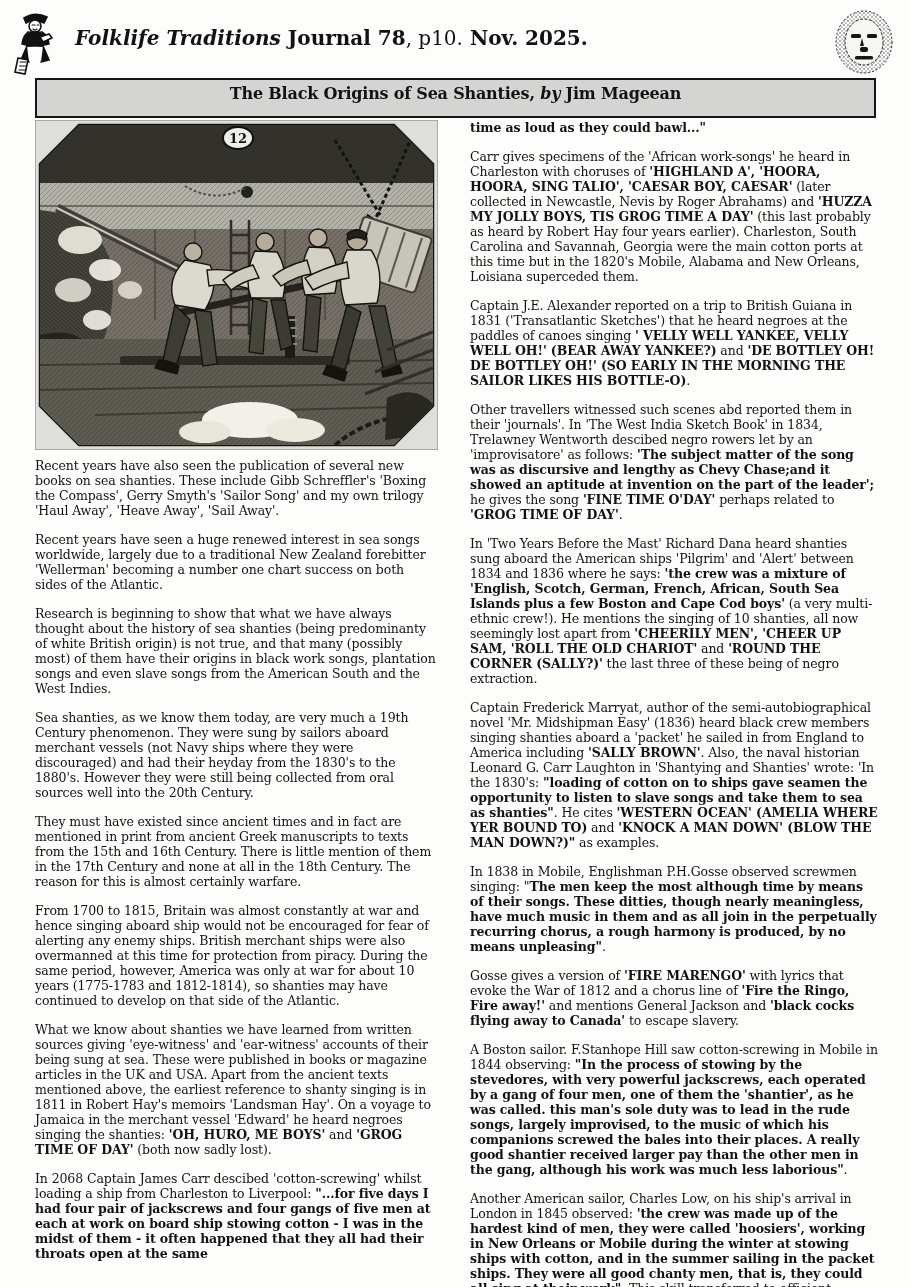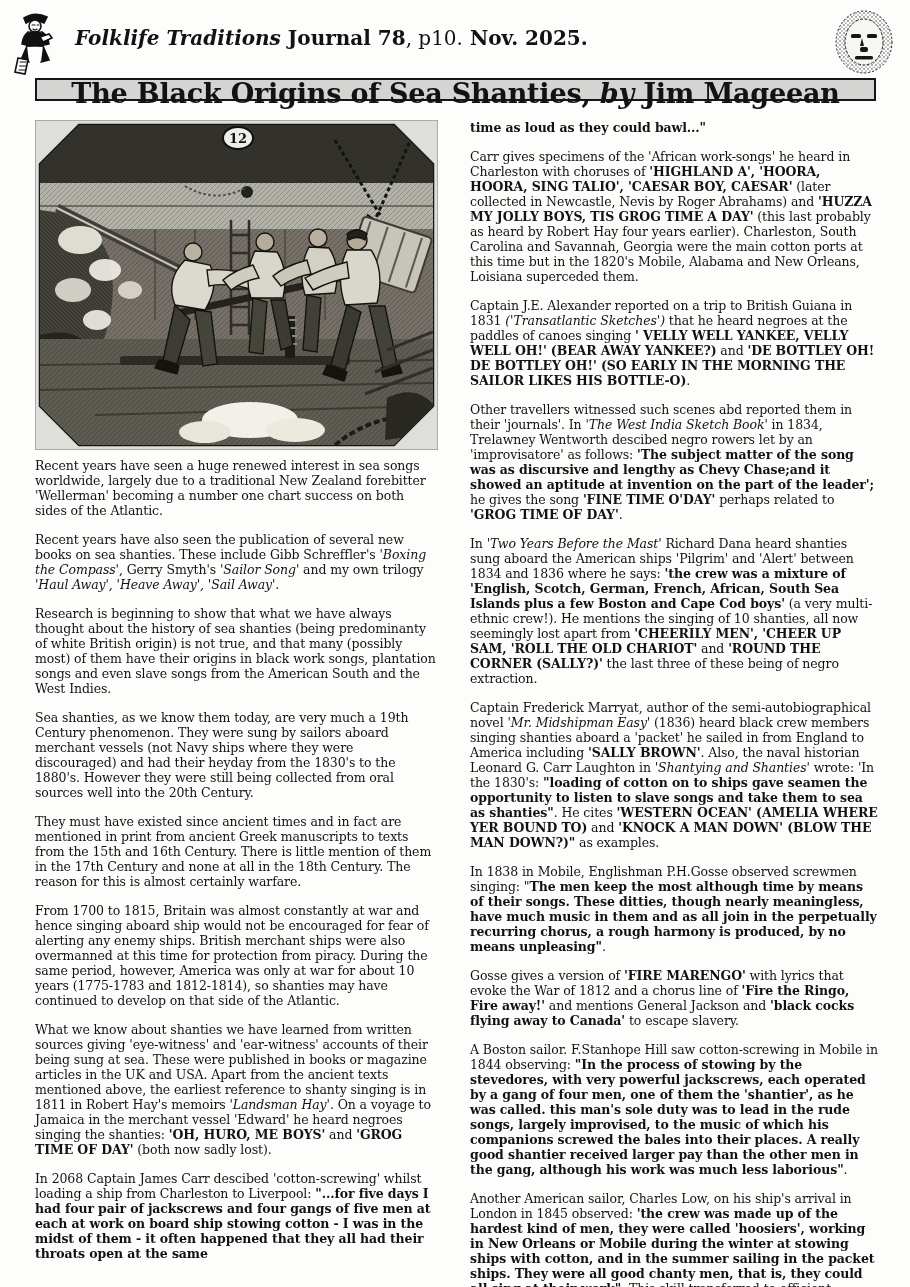--- a/index.html
+++ b/index.html
@@ -17,23 +17,23 @@
   
   .hdr { position:absolute; top:0; left:0; width:910px; height:98px; }
   .crier { position:absolute; left:10px; top:10px; width:50px; height:66px; }
   .masthead { position:absolute; left:75px; top:26px; font-size:20px; white-space:nowrap; }
   .masthead .bi { font-weight:bold; font-style:italic; }
   .masthead .b  { font-weight:bold; }
   .stamp { position:absolute; left:831px; top:8px; width:66px; height:70px; }
 
   
   .title-bar {
-    position:absolute; top:78px; left:35px; width:841px; height:23px;
+    position:absolute; top:78px; left:35px; width:841px; height:40px;
     background:#d4d4d2; border:2px solid #151515;
-    text-align:center; font-size:27px; line-height:27px;
+    text-align:center; font-size:16px; line-height:27px;
     letter-spacing:-0.2px;
   }
   .title-bar .b { font-weight:bold; }
   .title-bar .i { font-style:italic; }
 
   
   .col { position:absolute; top:120px; }
   .col-left  { left:35px;  width:403px; }
   .col-right { left:470px; width:408px; }
 
@@ -41,21 +41,21 @@
 
   .col p {
     margin:0 0 14px 0;
     font-size:12.5px;
     line-height:15px;
     letter-spacing:-0.1px;
     text-align:left;
   }
   .col p span.n  { }
   .col p span.b  { font-weight:bold;margin-top:33px; }
-  .col p span.i  { font-style:italic; }
+  .col p span.i  { }
   .col p span.bi { font-weight:bold; }
 </style>
 </head>
 <body>
 
 <div class="page">
 
   <div class="hdr">
     <svg class="crier" viewBox="0 0 50 66" aria-hidden="true">
       <g stroke="#111" stroke-width="1.6" fill="none" stroke-linecap="round">
@@ -233,22 +233,22 @@
           <g stroke="#2f2e28" stroke-width="3" fill="none">
             <path d="M352 230 l46 -18 M340 252 l58 -22 M330 274 l68 -26"></path>
           </g>
 
           <ellipse cx="203" cy="18" rx="15" ry="11" fill="#efefe9" stroke="#111" stroke-width="2"></ellipse>
           <text x="203" y="23" text-anchor="middle" font-size="13" font-weight="bold" font-family="DejaVu Serif, serif" fill="#111">12</text>
         </g>
       </svg>
     </figure>
 
-  <p><span class="n">Recent years have seen a huge renewed interest in sea songs worldwide, largely due to a traditional New Zealand forebitter 'Wellerman' becoming a number one chart success on both sides of the Atlantic.</span></p>
-      <p><span class="n">Recent years have also seen the publication of several new books on sea shanties. These include Gibb Schreffler's </span><span class="i">'Boxing the Compass'</span><span class="n">, Gerry Smyth's </span><span class="i">'Sailor Song'</span><span class="n"> and my own trilogy </span><span class="i">'Haul Away', 'Heave Away', 'Sail Away'</span><span class="n">.</span></p>
+  <p><span class="n">Recent years have also seen the publication of several new books on sea shanties. These include Gibb Schreffler's </span><span class="i">'Boxing the Compass'</span><span class="n">, Gerry Smyth's </span><span class="i">'Sailor Song'</span><span class="n"> and my own trilogy </span><span class="i">'Haul Away', 'Heave Away', 'Sail Away'</span><span class="n">.</span></p>
+      <p><span class="n">Recent years have seen a huge renewed interest in sea songs worldwide, largely due to a traditional New Zealand forebitter 'Wellerman' becoming a number one chart success on both sides of the Atlantic.</span></p>
       <p><span class="n">Research is beginning to show that what we have always thought about the history of sea shanties (being predominanty of white British origin) is not true, and that many (possibly most) of them have their origins in black work songs, plantation songs and even slave songs from the American South and the West Indies.</span></p>
       <p><span class="n">Sea shanties, as we know them today, are very much a 19th Century phenomenon. They were sung by sailors aboard merchant vessels (not Navy ships where they were discouraged) and had their heyday from the 1830's to the 1880's.  However they were still being collected from oral sources well into the 20th Century.</span></p>
       <p><span class="n">They must have existed since ancient times and in fact are mentioned in print from ancient Greek manuscripts to texts from the 15th and 16th Century. There is little mention of them in the 17th Century and none at all in the 18th Century. The reason for this is almost certainly warfare.</span></p>
       <p><span class="n">From 1700 to 1815, Britain was almost constantly at war and hence singing aboard ship would not be encouraged for fear of alerting any enemy ships. British merchant ships were also overmanned at this time for protection from piracy. During the same period, however, America was only at war for about 10 years (1775-1783 and 1812-1814), so shanties may have continued to develop on that side of the Atlantic.</span></p>
       <p><span class="n">What we know about shanties we have learned from written sources giving 'eye-witness' and 'ear-witness' accounts of their being sung at sea. These were published in books or magazine articles in the UK and USA. Apart from the ancient texts mentioned above, the earliest reference to shanty singing is in 1811 in Robert Hay's memoirs </span><span class="i">'Landsman Hay'.</span><span class="n">  On a voyage to Jamaica in the merchant vessel 'Edward' he heard negroes singing the shanties: </span><span class="b">'OH, HURO, ME BOYS'</span><span class="n"> and </span><span class="b">'GROG TIME OF DAY'</span><span class="n"> (both now sadly lost).</span></p>
       <p><span class="n">In 2068 Captain James Carr descibed 'cotton-screwing' whilst loading a ship from Charleston to Liverpool: </span><span class="bi">"...for five days I had four pair of jackscrews and four gangs of five men at each at work on board ship stowing cotton - I was in the midst of them - it often happened that they all had their throats open at the same</span></p>
     </div>
 
   <div class="col col-right">
 

